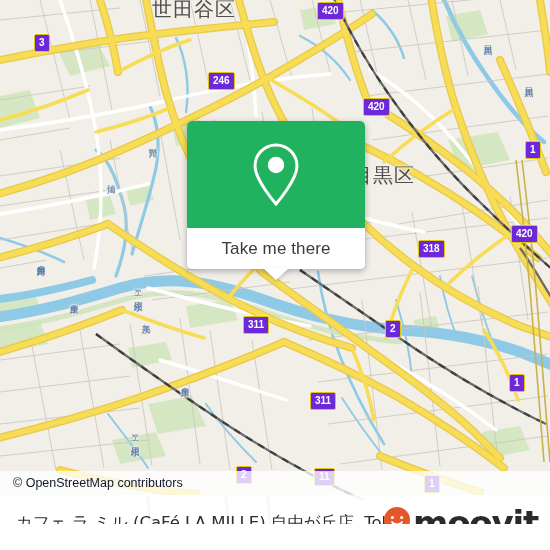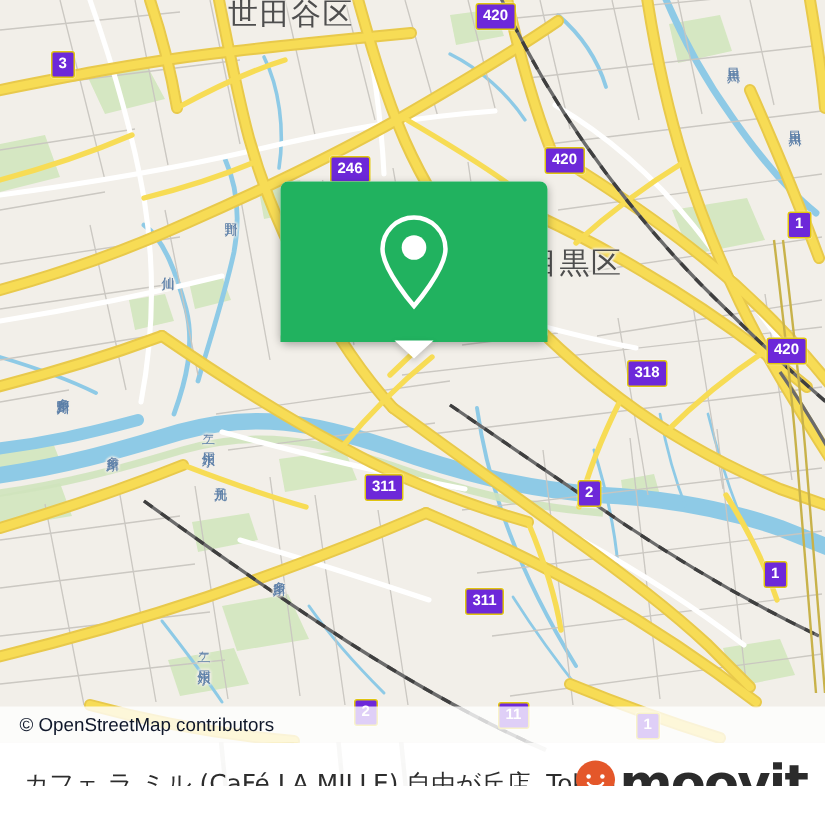--- a/index.html
+++ b/index.html
@@ -272,41 +272,44 @@
         <div class="mlabel river vert" style="left: 34px; top: 258px;">多摩川野川</div>
         <div class="mlabel river vert" style="left: 67px; top: 297px;">多摩川</div>
         <div class="mlabel river vert" style="left: 131px; top: 283px;">二ヶ領用水</div>
         <div class="mlabel river vert" style="left: 139px; top: 317px;">九子川</div>
         <div class="mlabel river vert" style="left: 178px; top: 380px;">多摩川</div>
         <div class="mlabel river vert" style="left: 128px; top: 428px;">二ヶ領用水</div>
       </div>
 
     <div id="shield-layer">
         <div class="shield" style="left: 34px; top: 34px;">3</div>
-        <div class="shield" style="left: 220px; top: 72px; margin-top: 32px;">246</div>
+        <div class="shield" style="left: 208px; top: 72px;">246</div>
         <div class="shield" style="left: 317px; top: 2px;">420</div>
         <div class="shield" style="left: 363px; top: 98px;">420</div>
         <div class="shield" style="left: 511px; top: 225px;">420</div>
         <div class="shield" style="left: 386px; top: 240px; margin-left: 32px;">318</div>
         <div class="shield" style="left: 243px; top: 316px;">311</div>
         <div class="shield" style="left: 310px; top: 392px;">311</div>
         <div class="shield" style="left: 385px; top: 320px;">2</div>
         <div class="shield" style="left: 525px; top: 141px;">1</div>
         <div class="shield" style="left: 509px; top: 374px;">1</div>
         <div class="shield" style="left: 236px; top: 466px;">2</div>
-        <div class="shield" style="left: 332px; top: 468px;">11</div>
+        <div class="shield" style="left: 314px; top: 468px;">11</div>
         <div class="shield" style="left: 424px; top: 475px;">1</div>
       </div>
 
     <div class="card">
       <div class="card-head">
         <svg width="52" height="66" viewBox="0 0 52 66">
           <path d="M26 3 C14.4 3 5 12.4 5 24 C5 38 26 62 26 62 C26 62 47 38 47 24 C47 12.4 37.6 3 26 3 Z" fill="none" stroke="#ffffff" stroke-width="3"></path>
           <circle cx="26" cy="23" r="8.2" fill="#ffffff"></circle>
         </svg>
+      </div>
+      <div class="card-foot">
+        <span>Take me there</span>
       </div>
       <div class="card-tip"></div>
     </div>
 
     <div class="attrib">
       <span>© OpenStreetMap contributors</span>
     </div>
   </div>
 
   <div class="footbar">

